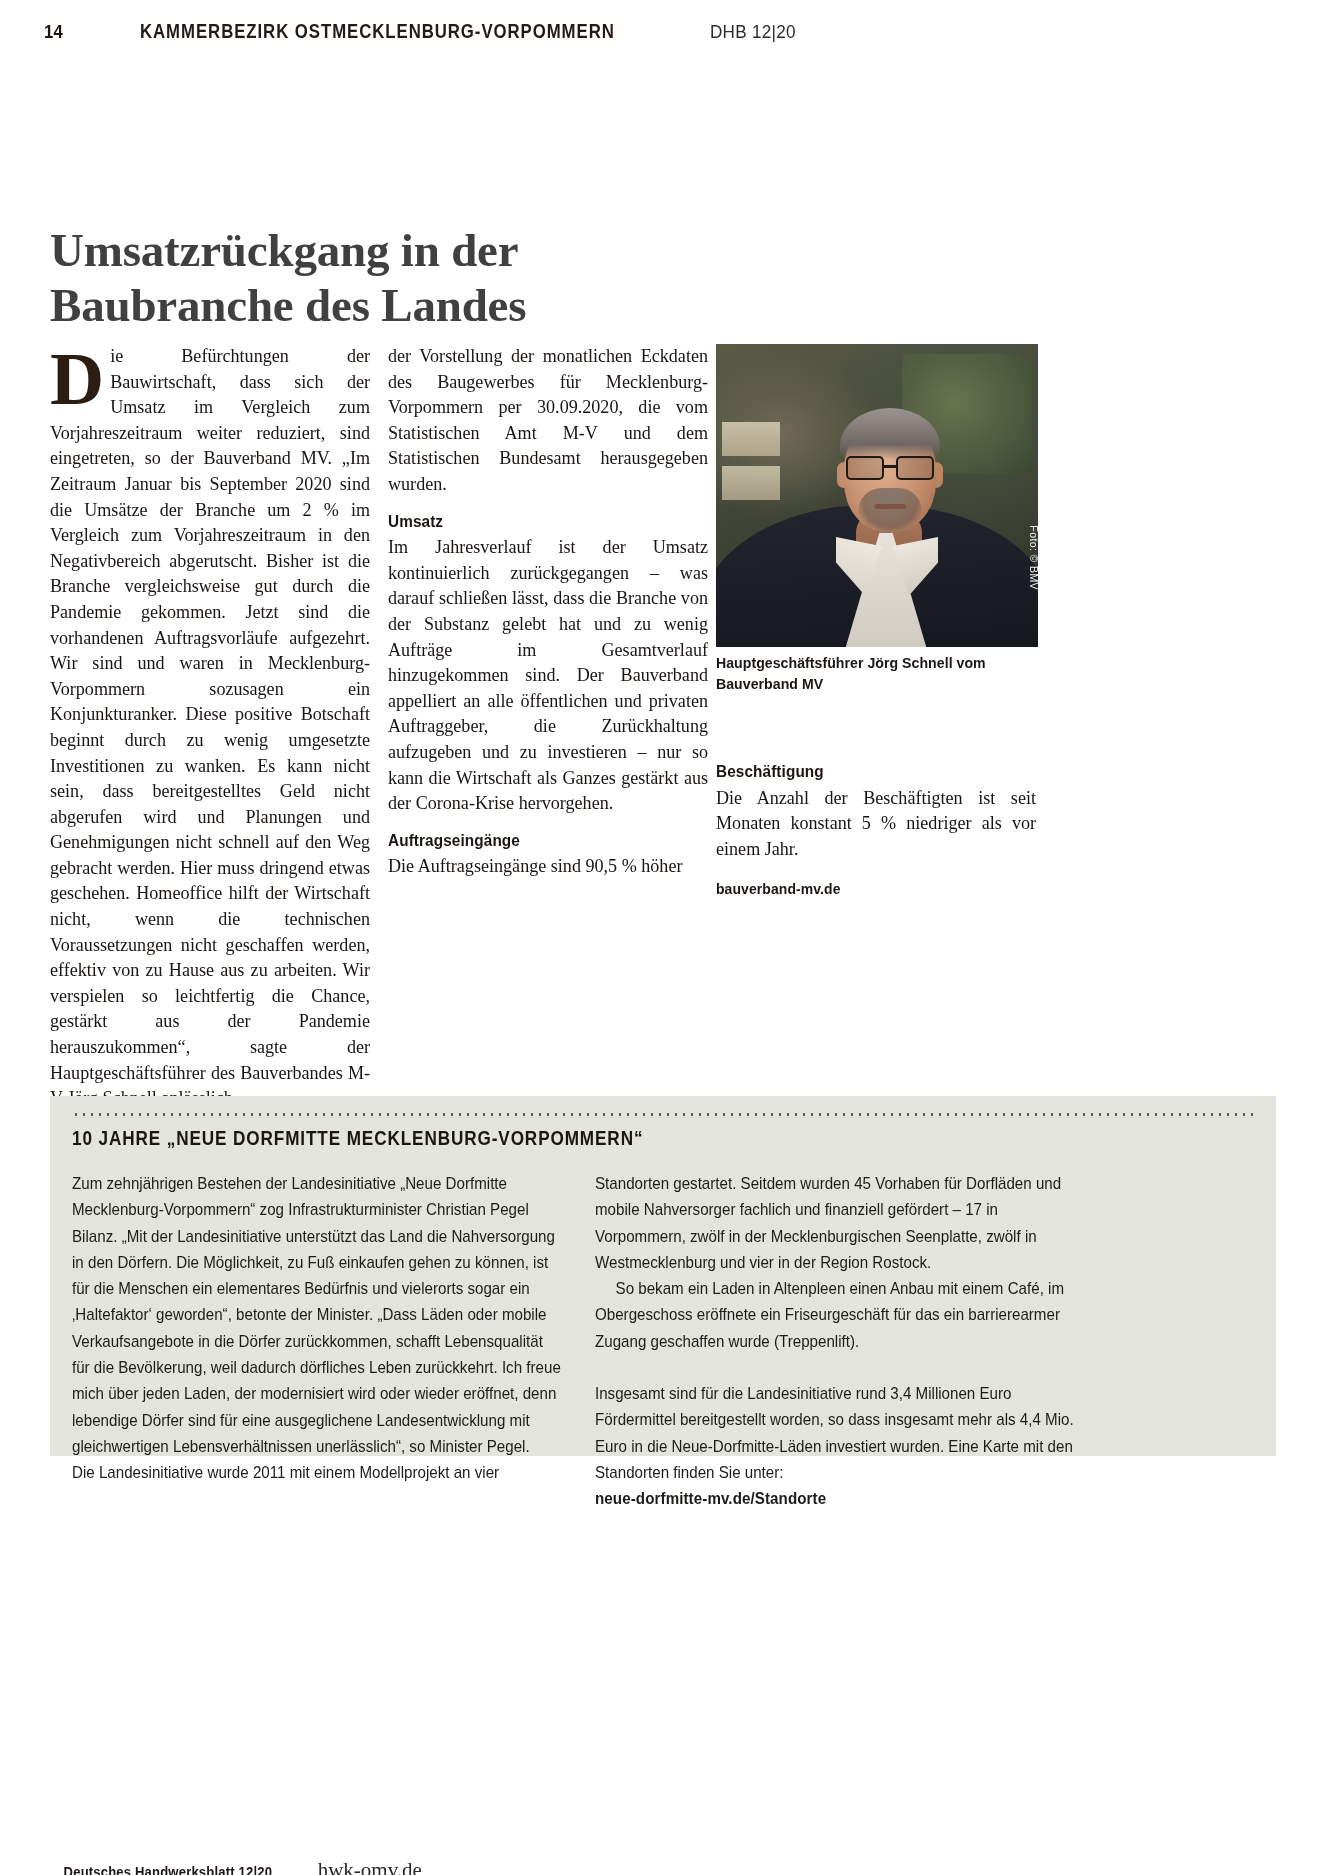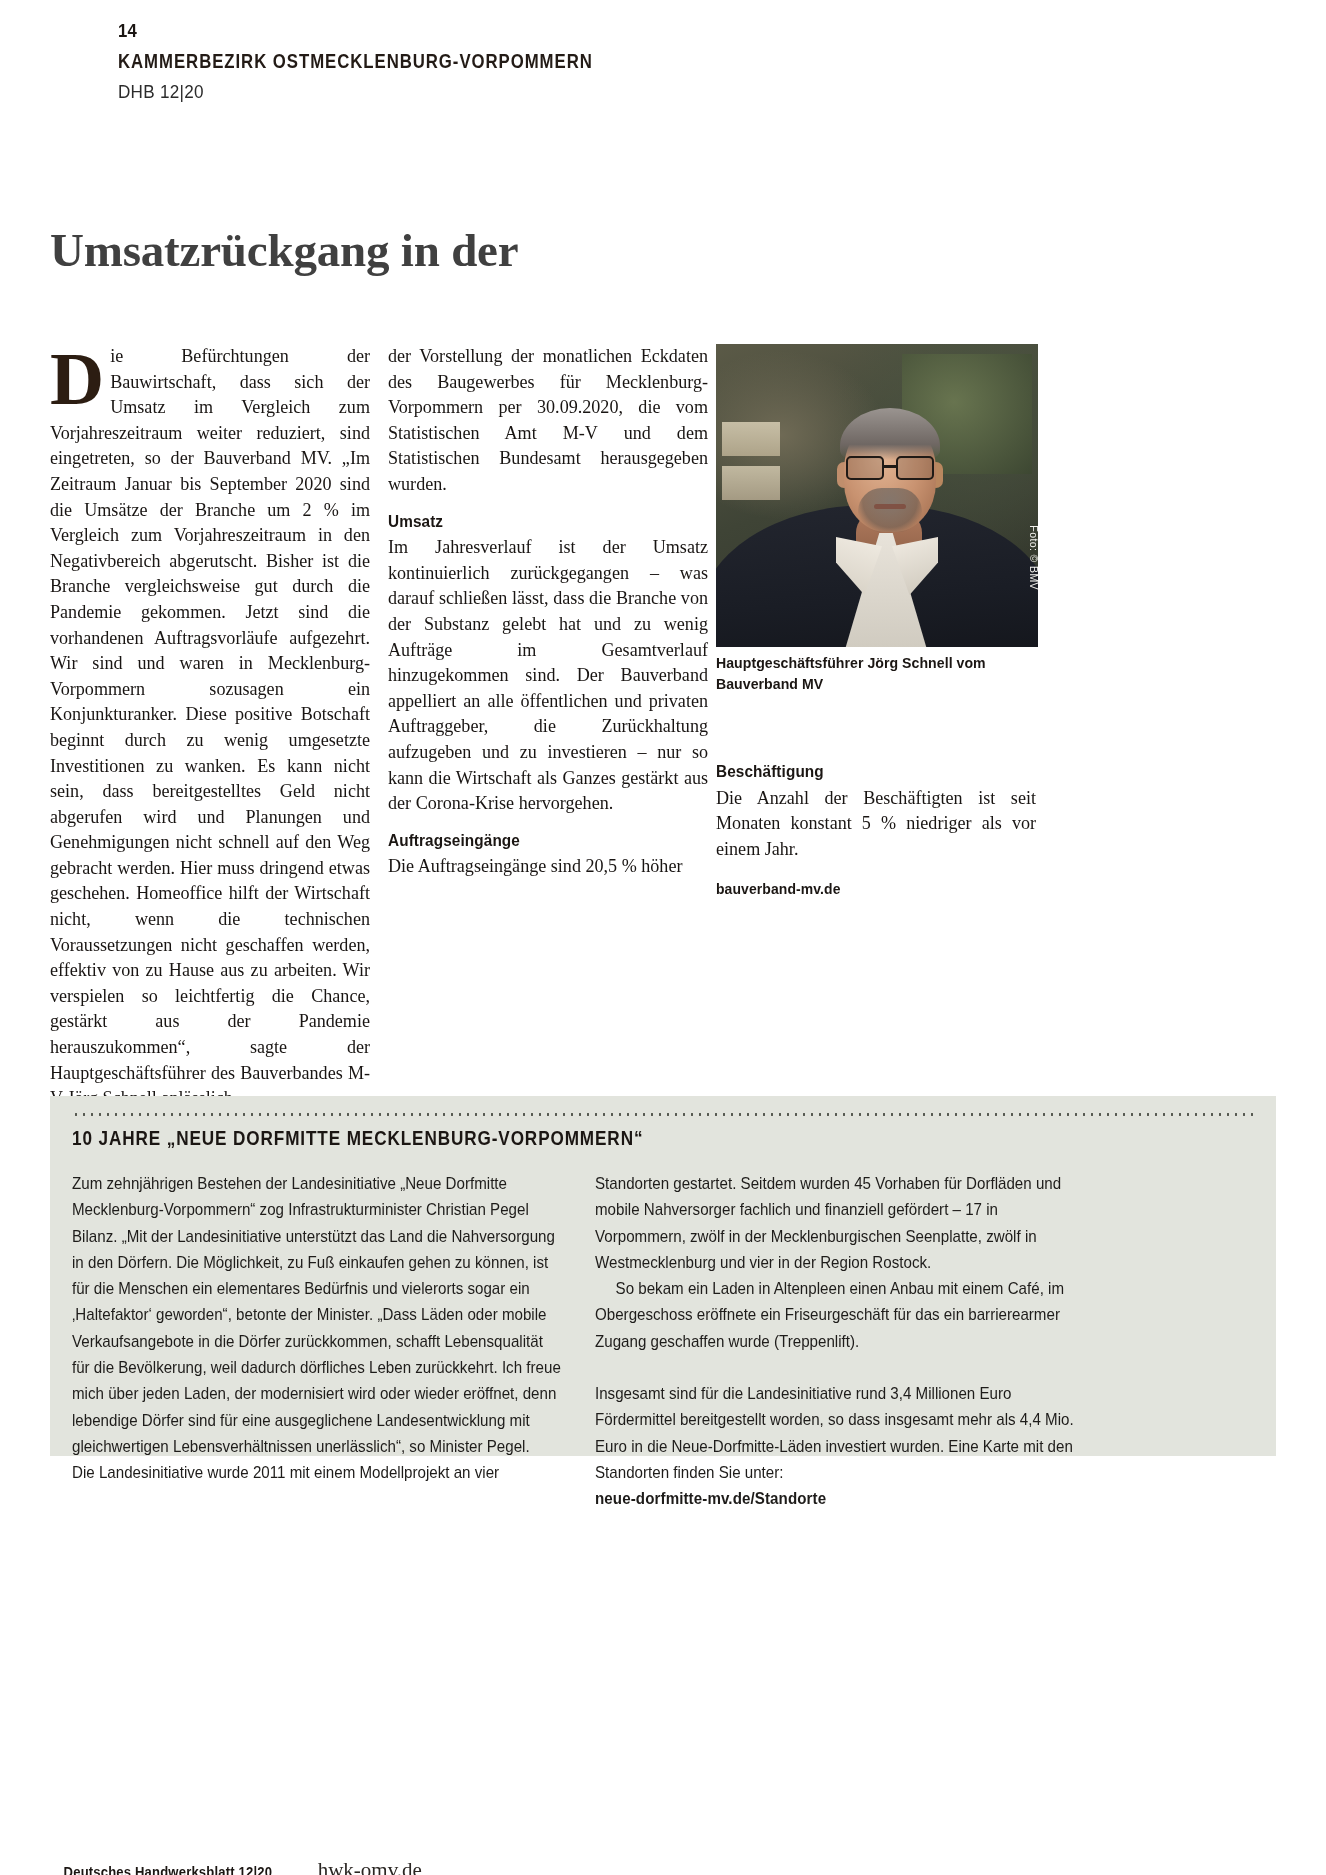--- a/index.html
+++ b/index.html
@@ -18,27 +18,26 @@
   .page {
     position: absolute;
     left: 0; top: 0;
     width: 1326px;
     height: 1875px;
   }
 
   
   .runhead {
     position: absolute;
-    left: 62px;
+    left: 44px;
     top: 20px;
     width: 1222px;
     display: flex;
     align-items: baseline;
-    gap: 8px;
-    flex-direction: column;
+    gap: 0;
   }
   .runhead .folio {
     font-family: "Liberation Sans", sans-serif;
     font-weight: bold;
     font-size: 19px;
     letter-spacing: 0.2px;
     color: #1b1613;
     transform: scaleX(0.88);
     transform-origin: left center;
     width: 40px;
@@ -354,32 +353,33 @@
 <div class="page">
 
   <div class="runhead">
     <span class="folio">14</span>
     <span class="section">KAMMERBEZIRK OSTMECKLENBURG-VORPOMMERN</span>
     <span class="issue">DHB 12|20</span>
   </div>
 
   <h1 class="headline">
     <span class="l">Umsatzrückgang in der</span>
+    <span class="l">Baubranche des Landes</span>
   </h1>
 
   <div class="col col-1">
     <p><span class="dropcap">D</span><span>ie Befürchtungen der Bauwirtschaft, dass sich der Umsatz im Vergleich zum Vorjahreszeitraum weiter reduziert, sind eingetreten, so der Bauverband MV. „Im Zeitraum Januar bis September 2020 sind die Umsätze der Branche um 2 % im Vergleich zum Vorjahreszeitraum in den Negativbereich abgerutscht. Bisher ist die Branche vergleichsweise gut durch die Pandemie gekommen. Jetzt sind die vorhandenen Auftragsvorläufe aufgezehrt. Wir sind und waren in Mecklenburg-Vorpommern sozusagen ein Konjunkturanker. Diese positive Botschaft beginnt durch zu wenig umgesetzte Investitionen zu wanken. Es kann nicht sein, dass bereitgestelltes Geld nicht abgerufen wird und Planungen und Genehmigungen nicht schnell auf den Weg gebracht werden. Hier muss dringend etwas geschehen. Homeoffice hilft der Wirtschaft nicht, wenn die technischen Voraussetzungen nicht geschaffen werden, effektiv von zu Hause aus zu arbeiten. Wir verspielen so leichtfertig die Chance, gestärkt aus der Pandemie herauszukommen“, sagte der Hauptgeschäftsführer des Bauverbandes M-V Jörg Schnell anlässlich</span></p>
   </div>
 
   <div class="col col-2">
     <p>der Vorstellung der monatlichen Eckdaten des Baugewerbes für Mecklenburg-Vorpommern per 30.09.2020, die vom Statistischen Amt M-V und dem Statistischen Bundesamt herausgegeben wurden.</p>
     <div class="subhead">Umsatz</div>
     <p>Im Jahresverlauf ist der Umsatz kontinuierlich zurückgegangen – was darauf schließen lässt, dass die Branche von der Substanz gelebt hat und zu wenig Aufträge im Gesamtverlauf hinzugekommen sind. Der Bauverband appelliert an alle öffentlichen und privaten Auftraggeber, die Zurückhaltung aufzugeben und zu investieren – nur so kann die Wirtschaft als Ganzes gestärkt aus der Corona-Krise hervorgehen.</p>
     <div class="subhead">Auftragseingänge</div>
-    <p>Die Auftragseingänge sind 20,5 % höher</p>
+    <p>Die Auftragseingänge sind 90,5 % höher</p>
   </div>
 
   <div class="photo-wrap">
     <div class="photo">
       <div class="bg"></div>
       <div class="panel-c"></div>
       <div class="panel-a"></div>
       <div class="panel-b"></div>
       <div class="shoulders"></div>
       <div class="neck"></div>

